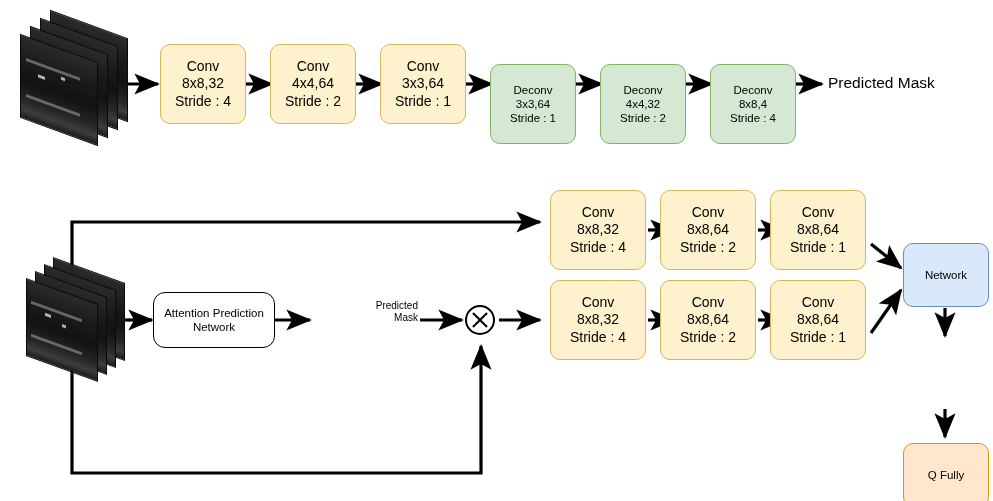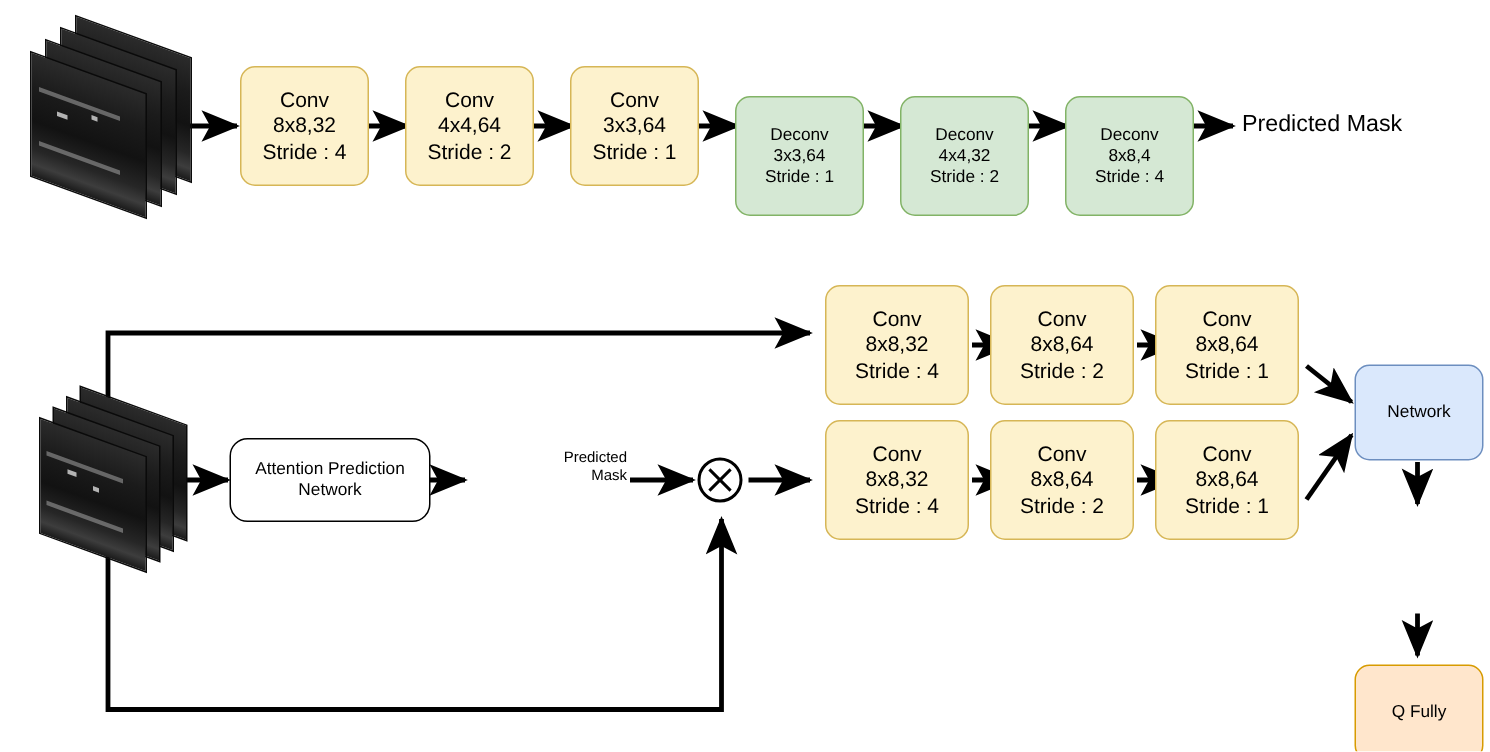--- a/index.html
+++ b/index.html
@@ -247,21 +247,21 @@
       <div class="speck" style="left:30%; top:40%; width:5px; height:3px;"></div>
     </div>
     <div class="frame" style="left:1px; top:23px; width:72px; height:78px;">
       <div class="bar" style="top:26%"></div>
         <div class="bar" style="top:70%"></div>
       <div class="speck" style="left:26%; top:36%; width:6px; height:3px;"></div>
       <div class="speck" style="left:50%; top:42%; width:4px; height:3px;"></div>
     </div>
   </div>
 
-  <div class="node n-white" style="left:153px; top:292px; width:134px; height:56px;">
+  <div class="node n-white" style="left:153px; top:292px; width:122px; height:56px;">
     <span class="lbl">Attention Prediction
 Network</span>
   </div>
 
   <div class="freetext" style="left:326px; top:300px; width:92px;">Predicted
 Mask</div>
 
   <div class="mul" style="left:465px; top:305px;"></div>
 
   <div class="node n-conv" style="left:550px; top:190px; width:96px; height:80px;">

